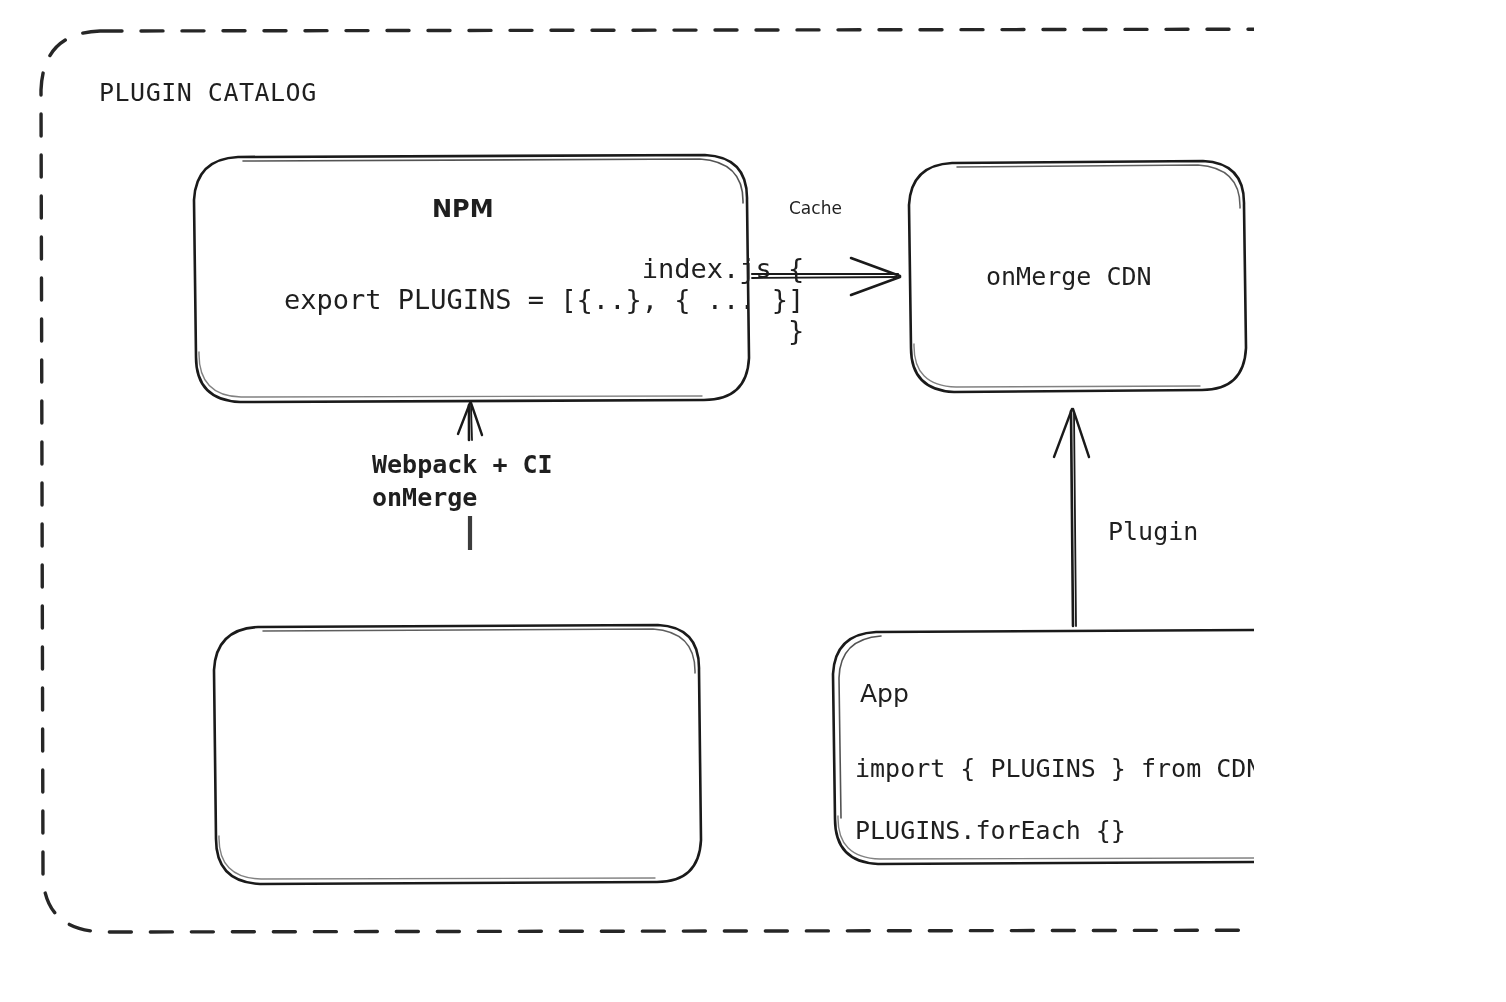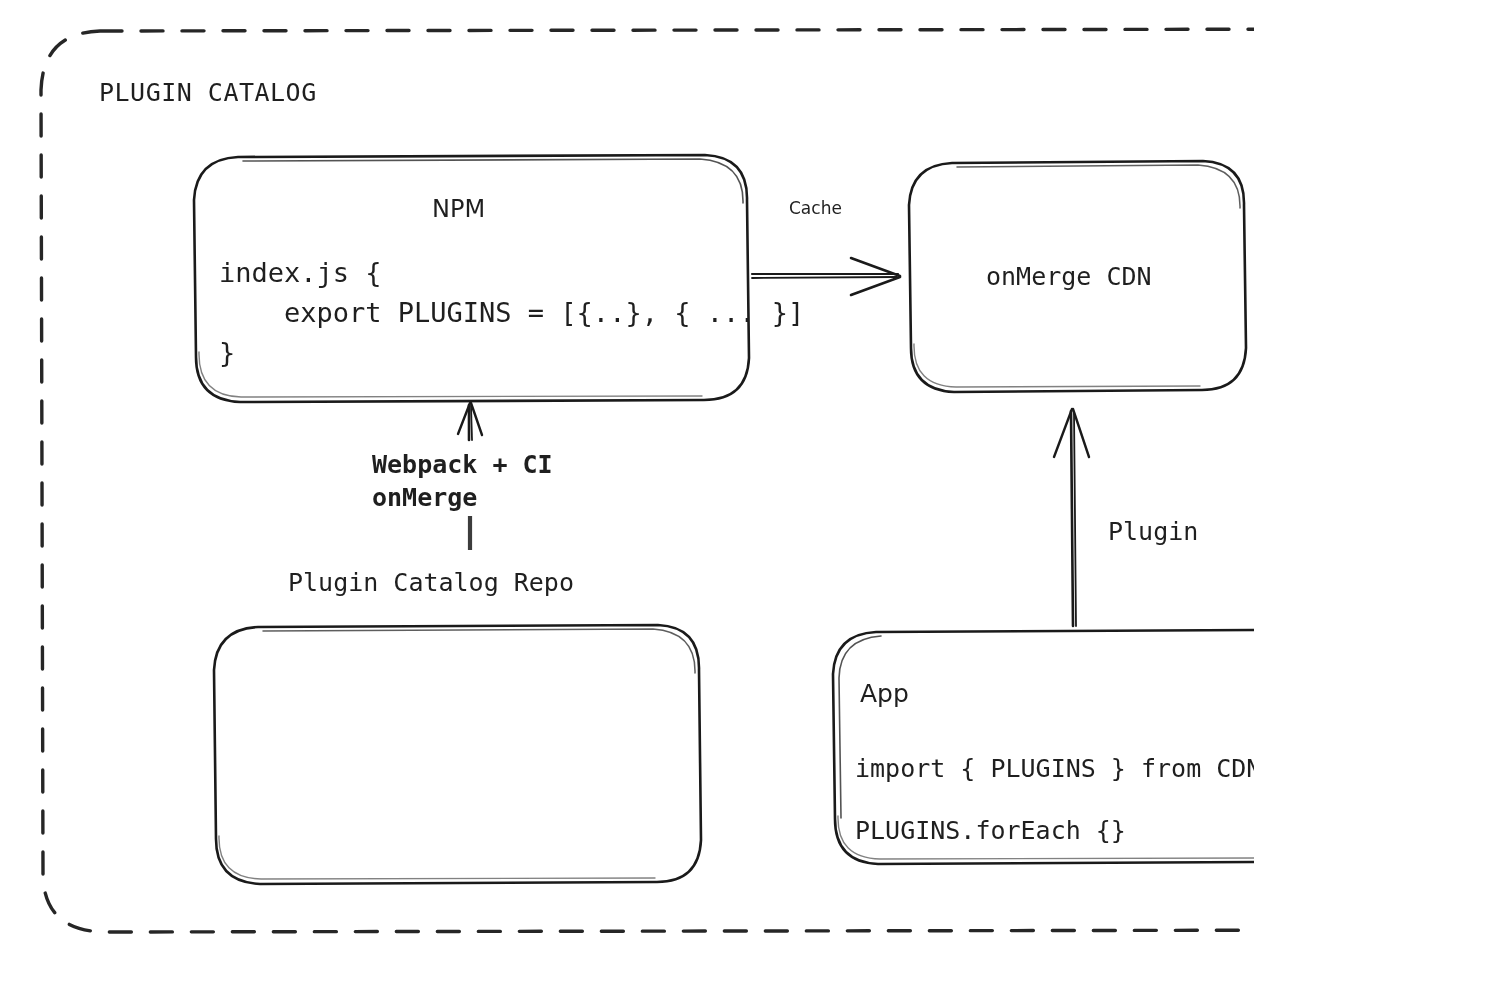--- a/index.html
+++ b/index.html
@@ -40,27 +40,28 @@
     left: 99px;
     top: 80px;
     font-size: 25px;
     letter-spacing: 0.5px;
   }
   
   #npm-title {
     left: 432px;
     top: 197px;
     font-size: 24px;
-    font-weight: 400;
+    font-weight: 700;
   }
   #npm-code {
     left: 219px;
     top: 253px;
     font-size: 27px;
-    line-height: 40px;
+    line-height: 31px;
+    text-align: right;
   }
   
   #cdn-title {
     left: 986px;
     top: 264px;
     font-size: 25px;
   }
   
   #cache-label {
     left: 789px;
@@ -171,21 +172,20 @@
     export PLUGINS = [{..}, { ... }]
 }</div>
 
   <div class="lbl mono" id="cdn-title">onMerge CDN</div>
 
   <div class="lbl sans" id="cache-label">Cache</div>
 
   <div class="lbl mono" id="webpack-label">Webpack + CI
 onMerge</div>
 
-  <div class="lbl mono" id="repo-label">Plugin Catalog Repo</div>
 
   <div class="lbl mono" id="import-label">Plugin</div>
 
 
   <div class="lbl sans" id="app-title">App</div>
 
   <div class="lbl mono" id="app-code">import { PLUGINS } from CDN
 PLUGINS.forEach {}</div>
 
 </div>

